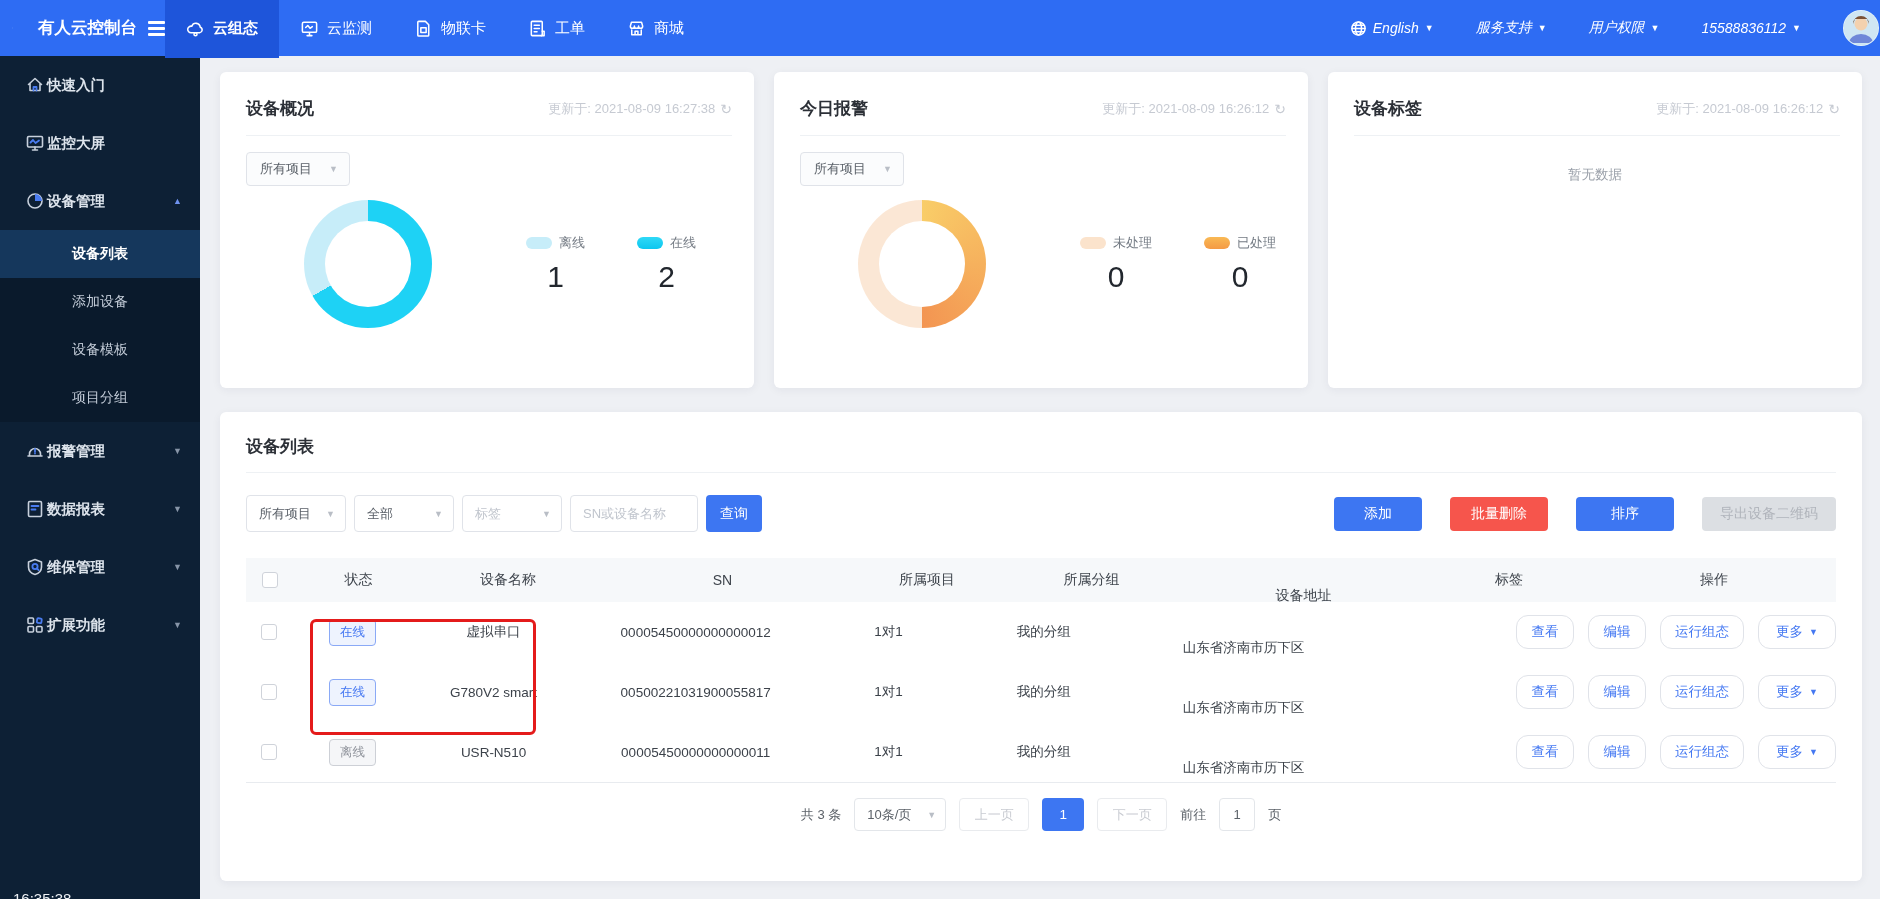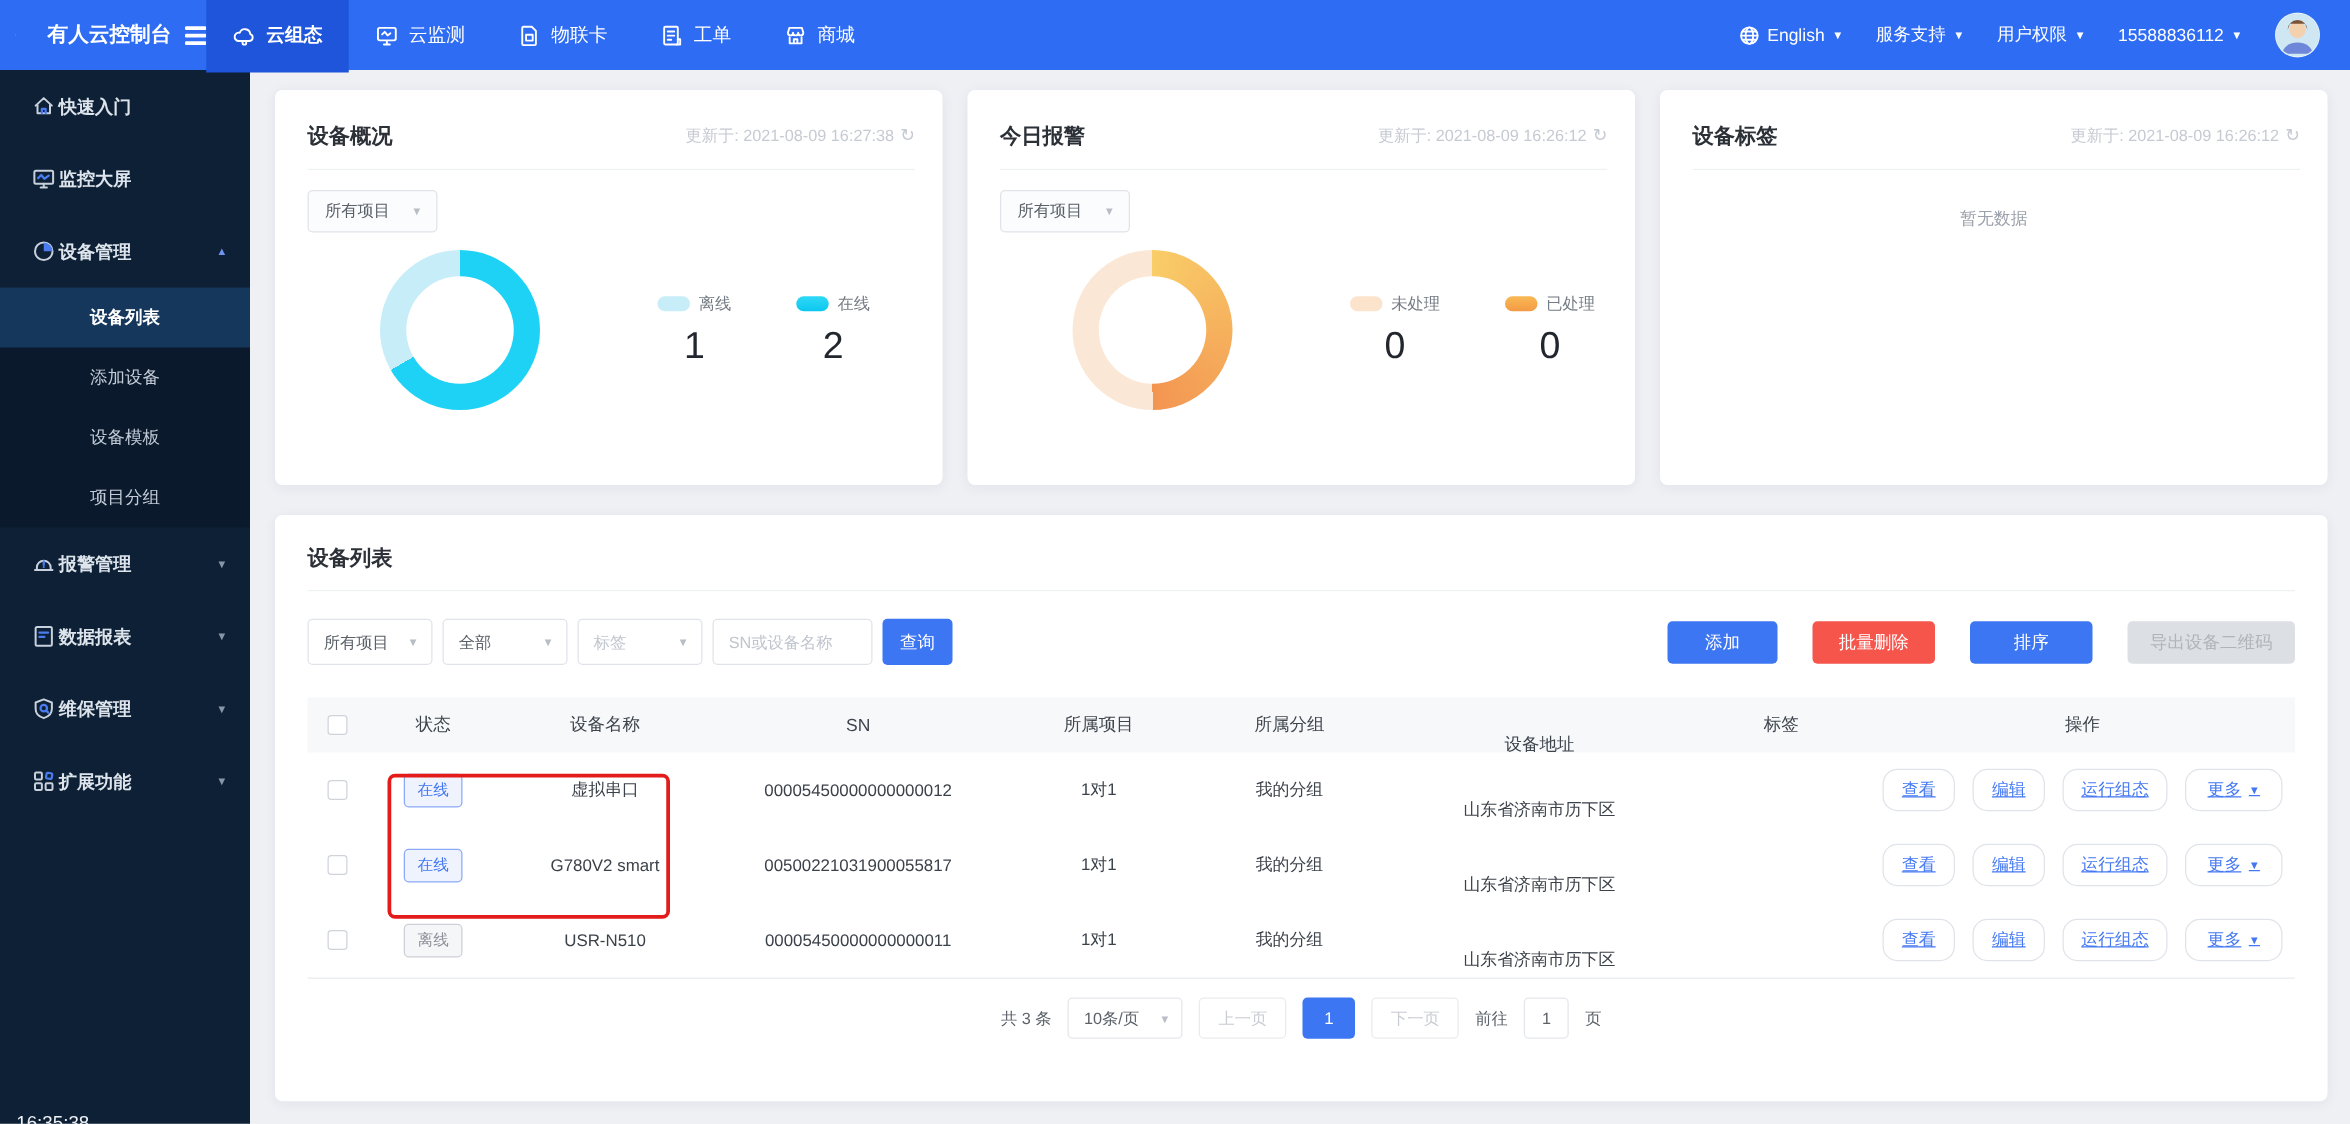--- a/index.html
+++ b/index.html
@@ -11,22 +11,22 @@
     background:#2e6cf3; display:flex; align-items:center; z-index:30; }
   .brand { display:flex; align-items:center; padding-left:12px; width:165px; flex:none; }
   .brand-title { color:#fff; font-size:16.5px; font-weight:bold; margin-left:25px; white-space:nowrap; }
   .hamburger { margin-left:11px; display:flex; flex-direction:column; gap:3px; cursor:pointer; }
   .hamburger i { display:block; width:17px; height:3px; background:#fff; border-radius:1px; }
   .nav { display:flex; height:59px; flex:none;font-family:Liberation Mono, monospace; }
   .nav-item { display:flex; align-items:center; gap:8px; padding:0 21px; color:#fff;
     font-size:15px; cursor:pointer; }
   .nav-item.active { background:#1e55da; font-weight:bold; }
   .nav-item svg { width:19px; height:19px; }
-  .top-right { margin-left:auto; display:flex; align-items:center; gap:26px; color:#fff;
-    font-size:14px; padding-right:24px; }
+  .top-right { margin-left:auto; display:flex; align-items:center; gap:42px; color:#fff;
+    font-size:14px; padding-right:1px;font-style:italic; }
   .top-link { display:flex; align-items:center; gap:6px; cursor:pointer; white-space:nowrap; }
   .caret-down-w { font-size:9px; color:#fff; }
   .avatar { width:36px; height:36px; border-radius:50%; background:#bfe0f2; overflow:hidden;
     flex:none; border:1px solid rgba(255,255,255,.6); }
 
   
   .sidebar { position:absolute; left:0; top:56px; width:200px; height:843px;
     background:#0d2035; z-index:20; }
   .side-item { height:58px; display:flex; align-items:center; padding:0 18px 0 25px;
     color:#dde4ec; font-size:14.5px; cursor:pointer; }
@@ -92,42 +92,42 @@
   .btn { border:none; border-radius:4px; color:#fff; font-size:14px; cursor:pointer;
     font-family:inherit; }
   .btn-query { width:56px; height:37px; background:#3d76f2; }
   .toolbar { margin-left:auto; display:flex; gap:28px; }
   .btn-blue { width:88px; height:34px; background:#3d76f2; }
   .btn-wide { width:98px; }
   .btn-red { width:98px; height:34px; background:#f6554c; }
   .btn-disabled { width:134px; height:34px; background:#dcdfe3; color:#b0b4bb; cursor:default; }
 
   .table { margin:26px 26px 0; }
-  .t-row { display:flex; align-items:center; }
+  .t-row { display:flex; align-items:center;gap:12px; }
   .t-head { height:44px; background:#f6f8fa; color:#3f454d; font-weight:500; font-size:14px; }
   .t-body-row { height:60px; font-size:13.5px; color:#3c424a; }
   .tc { text-align:center; }
   .c-check { width:48px; display:flex; justify-content:center; }
   .c-status { width:105px; }
   .c-name { width:170px; }
   .c-sn { width:235px; }
   .c-project { width:150px; }
   .c-group { width:155px; }
   .c-address { width:245px;margin-top:32px; }
   .c-tag { width:142px; }
   .c-actions { flex:1; display:flex; justify-content:center; gap:14px; align-items:center; }
   .t-head .c-actions { display:block; text-align:center; }
   .checkbox { width:16px; height:16px; border:1px solid #cfd3da; border-radius:3px;
     background:#fff; cursor:pointer; }
   .badge { display:inline-block; padding:4px 10px; border-radius:4px; font-size:12.5px; }
   .badge.online { color:#4477f2; border:1px solid #8aa9f6; background:#eef3fe; }
   .badge.offline { color:#8d9199; border:1px solid #cdd0d6; background:#f5f6f8; }
   .abtn { height:34px; border:1px solid #e0e3e9; background:#fff; border-radius:12px;
     color:#4478f2; font-size:13.5px; display:inline-flex; align-items:center;
-    justify-content:center; gap:6px; cursor:pointer; font-family:inherit;text-decoration:underline; }
+    justify-content:center; gap:6px; cursor:pointer; font-family:inherit; }
   .abtn.w1 { width:58px; } .abtn.w2 { width:84px; } .abtn.w3 { width:78px; }
   .abtn .caret { font-size:9px; color:#4478f2; }
   .table-bottom { border-bottom:1px solid #e8ebef; margin:0 26px; }
 
   .pagination { display:flex; justify-content:center; align-items:center; gap:13px;
     margin-top:15px; font-size:13px; color:#5c6269; }
   .pg-select { height:33px; width:92px; display:inline-flex; align-items:center;
     justify-content:space-between; padding:0 9px 0 12px; border:1px solid #e3e6ea;
     border-radius:4px; background:#fff; cursor:pointer; }
   .pg-btn { height:33px; width:70px; border:1px solid #e9ebee; background:#fff;

